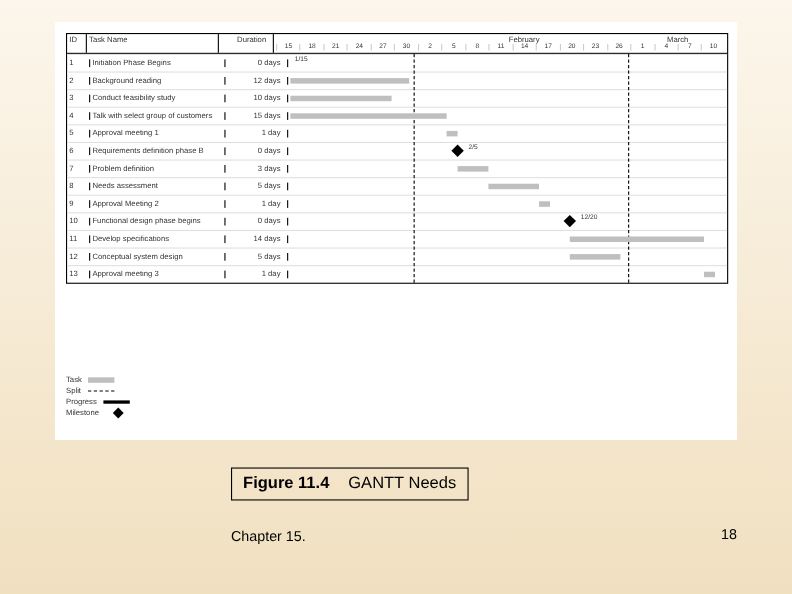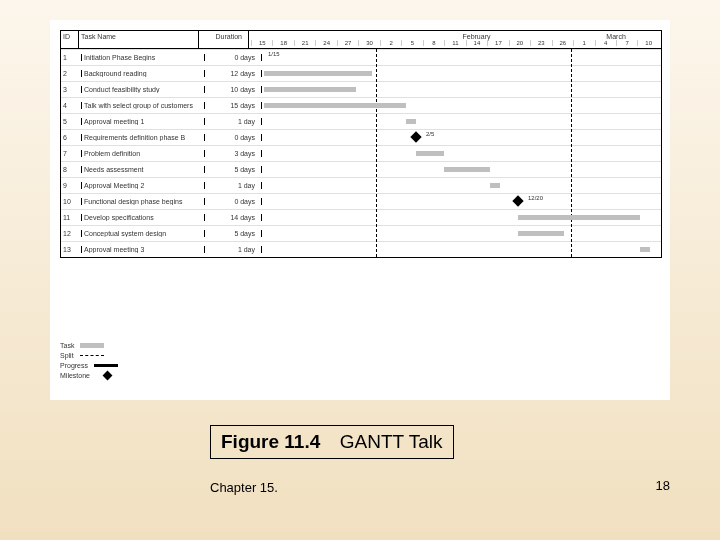--- a/index.html
+++ b/index.html
@@ -26,21 +26,21 @@
   .ms{position:absolute;top:3px;width:8px;height:8px;background:#000;transform:rotate(45deg);}
   .lbl{position:absolute;font-size:6px;top:1px;}
   .tl{position:absolute;top:0;bottom:0;border-left:1.2px dashed #000;}
   .legend{position:absolute;left:10px;top:320px;font-size:7px;color:#333;}
   .legend div{height:10px;display:flex;align-items:center;gap:6px;}
   .lg-bar{display:inline-block;width:24px;height:5px;background:#bfbfbf;}
   .lg-split{display:inline-block;width:24px;border-top:1px dashed #000;}
   .lg-prog{display:inline-block;width:24px;height:3px;background:#000;}
   .lg-ms{display:inline-block;width:7px;height:7px;background:#000;transform:rotate(45deg);margin-left:8px;}
   .caption-box{position:absolute;left:210px;top:425px;border:1.5px solid #000;padding:5px 10px;background:#fff0;}
-  .caption-box span{font-size:19px;}
+  .caption-box span{font-size:15px;}
   .caption-box .b{font-weight:bold;}
   .footer-l{position:absolute;left:210px;top:480px;font-size:13px;}
   .footer-r{position:absolute;right:50px;top:478px;font-size:13px;}
 </style>
 </head>
 <body>
 
 <div class="slide">
   <div class="card">
     <div class="gantt">
@@ -206,17 +206,17 @@
       <div>
           <span>Milestone</span>
           <span class="lg-ms"></span>
         </div>
     </div>
   </div>
 
   <div class="caption-box">
     <span class="b">Figure 11.4</span>
     <span>&nbsp;&nbsp;</span>
-    <span>GANTT Talk</span>
+    <span>GANTT Needs</span>
   </div>
   <div class="footer-l">Chapter 15.</div>
   <div class="footer-r">18</div>
 </div>
 
 </body></html>

